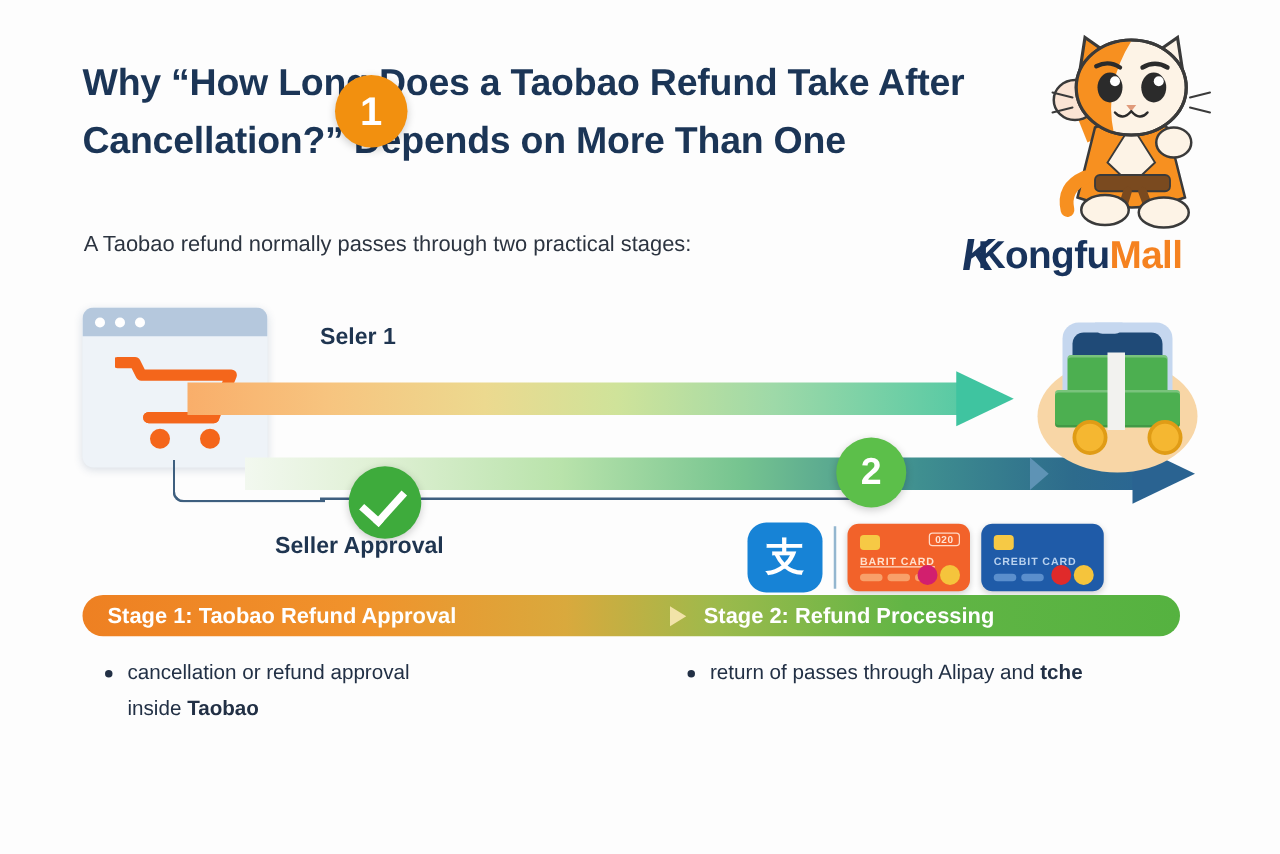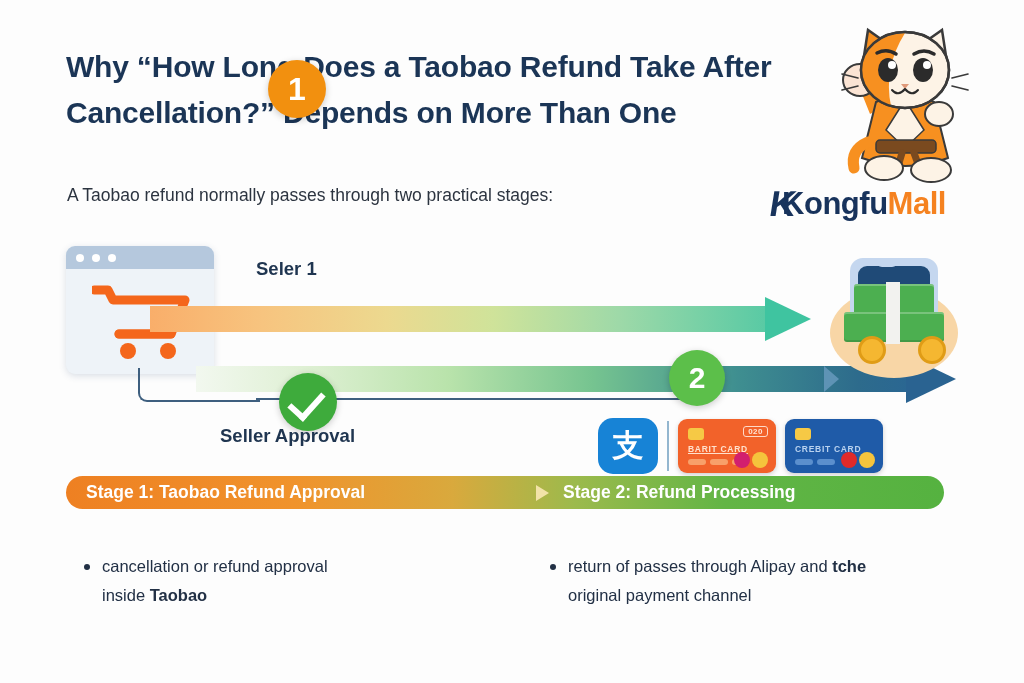--- a/index.html
+++ b/index.html
@@ -154,21 +154,21 @@
   #stage1txt{position:absolute;left:20px;}
   #stagearrow{position:absolute;left:470px;width:0;height:0;
     border-top:8px solid transparent;border-bottom:8px solid transparent;
     border-left:13px solid #f2e3a8;}
   #stage2txt{position:absolute;left:497px;}
 
   
   .bullets{position:absolute;font-size:16.5px;line-height:29px;color:#223045;}
   #bul-left{left:80px;top:524px;width:420px;}
   #bul-right{left:546px;top:524px;width:420px;}
-  .bullet{position:relative;padding-left:22px;margin-top:28px;}
+  .bullet{position:relative;padding-left:22px;}
   .bullet::before{content:"";position:absolute;left:4px;top:12px;
     width:6px;height:6px;border-radius:50%;background:#223045;}
   .bullet b{font-weight:bold;}
 
   
   #footer{position:absolute;left:67px;top:598px;width:890px;
     font-size:16.5px;line-height:31px;color:#2c3440;}
 </style>
 </head>
 <body>
@@ -321,18 +321,17 @@
   <div class="bullets" id="bul-left">
     <div class="bullet">
       <span>cancellation or refund approval</span><br>
       <span>inside </span><b>Taobao</b>
     </div>
   </div>
 
   <div class="bullets" id="bul-right">
     <div class="bullet">
       <span>return of passes through Alipay and </span><b>tche</b><br>
-      <span>original payment channel</span>
     </div>
   </div>
 
 
 </div>
 
 </body></html>

